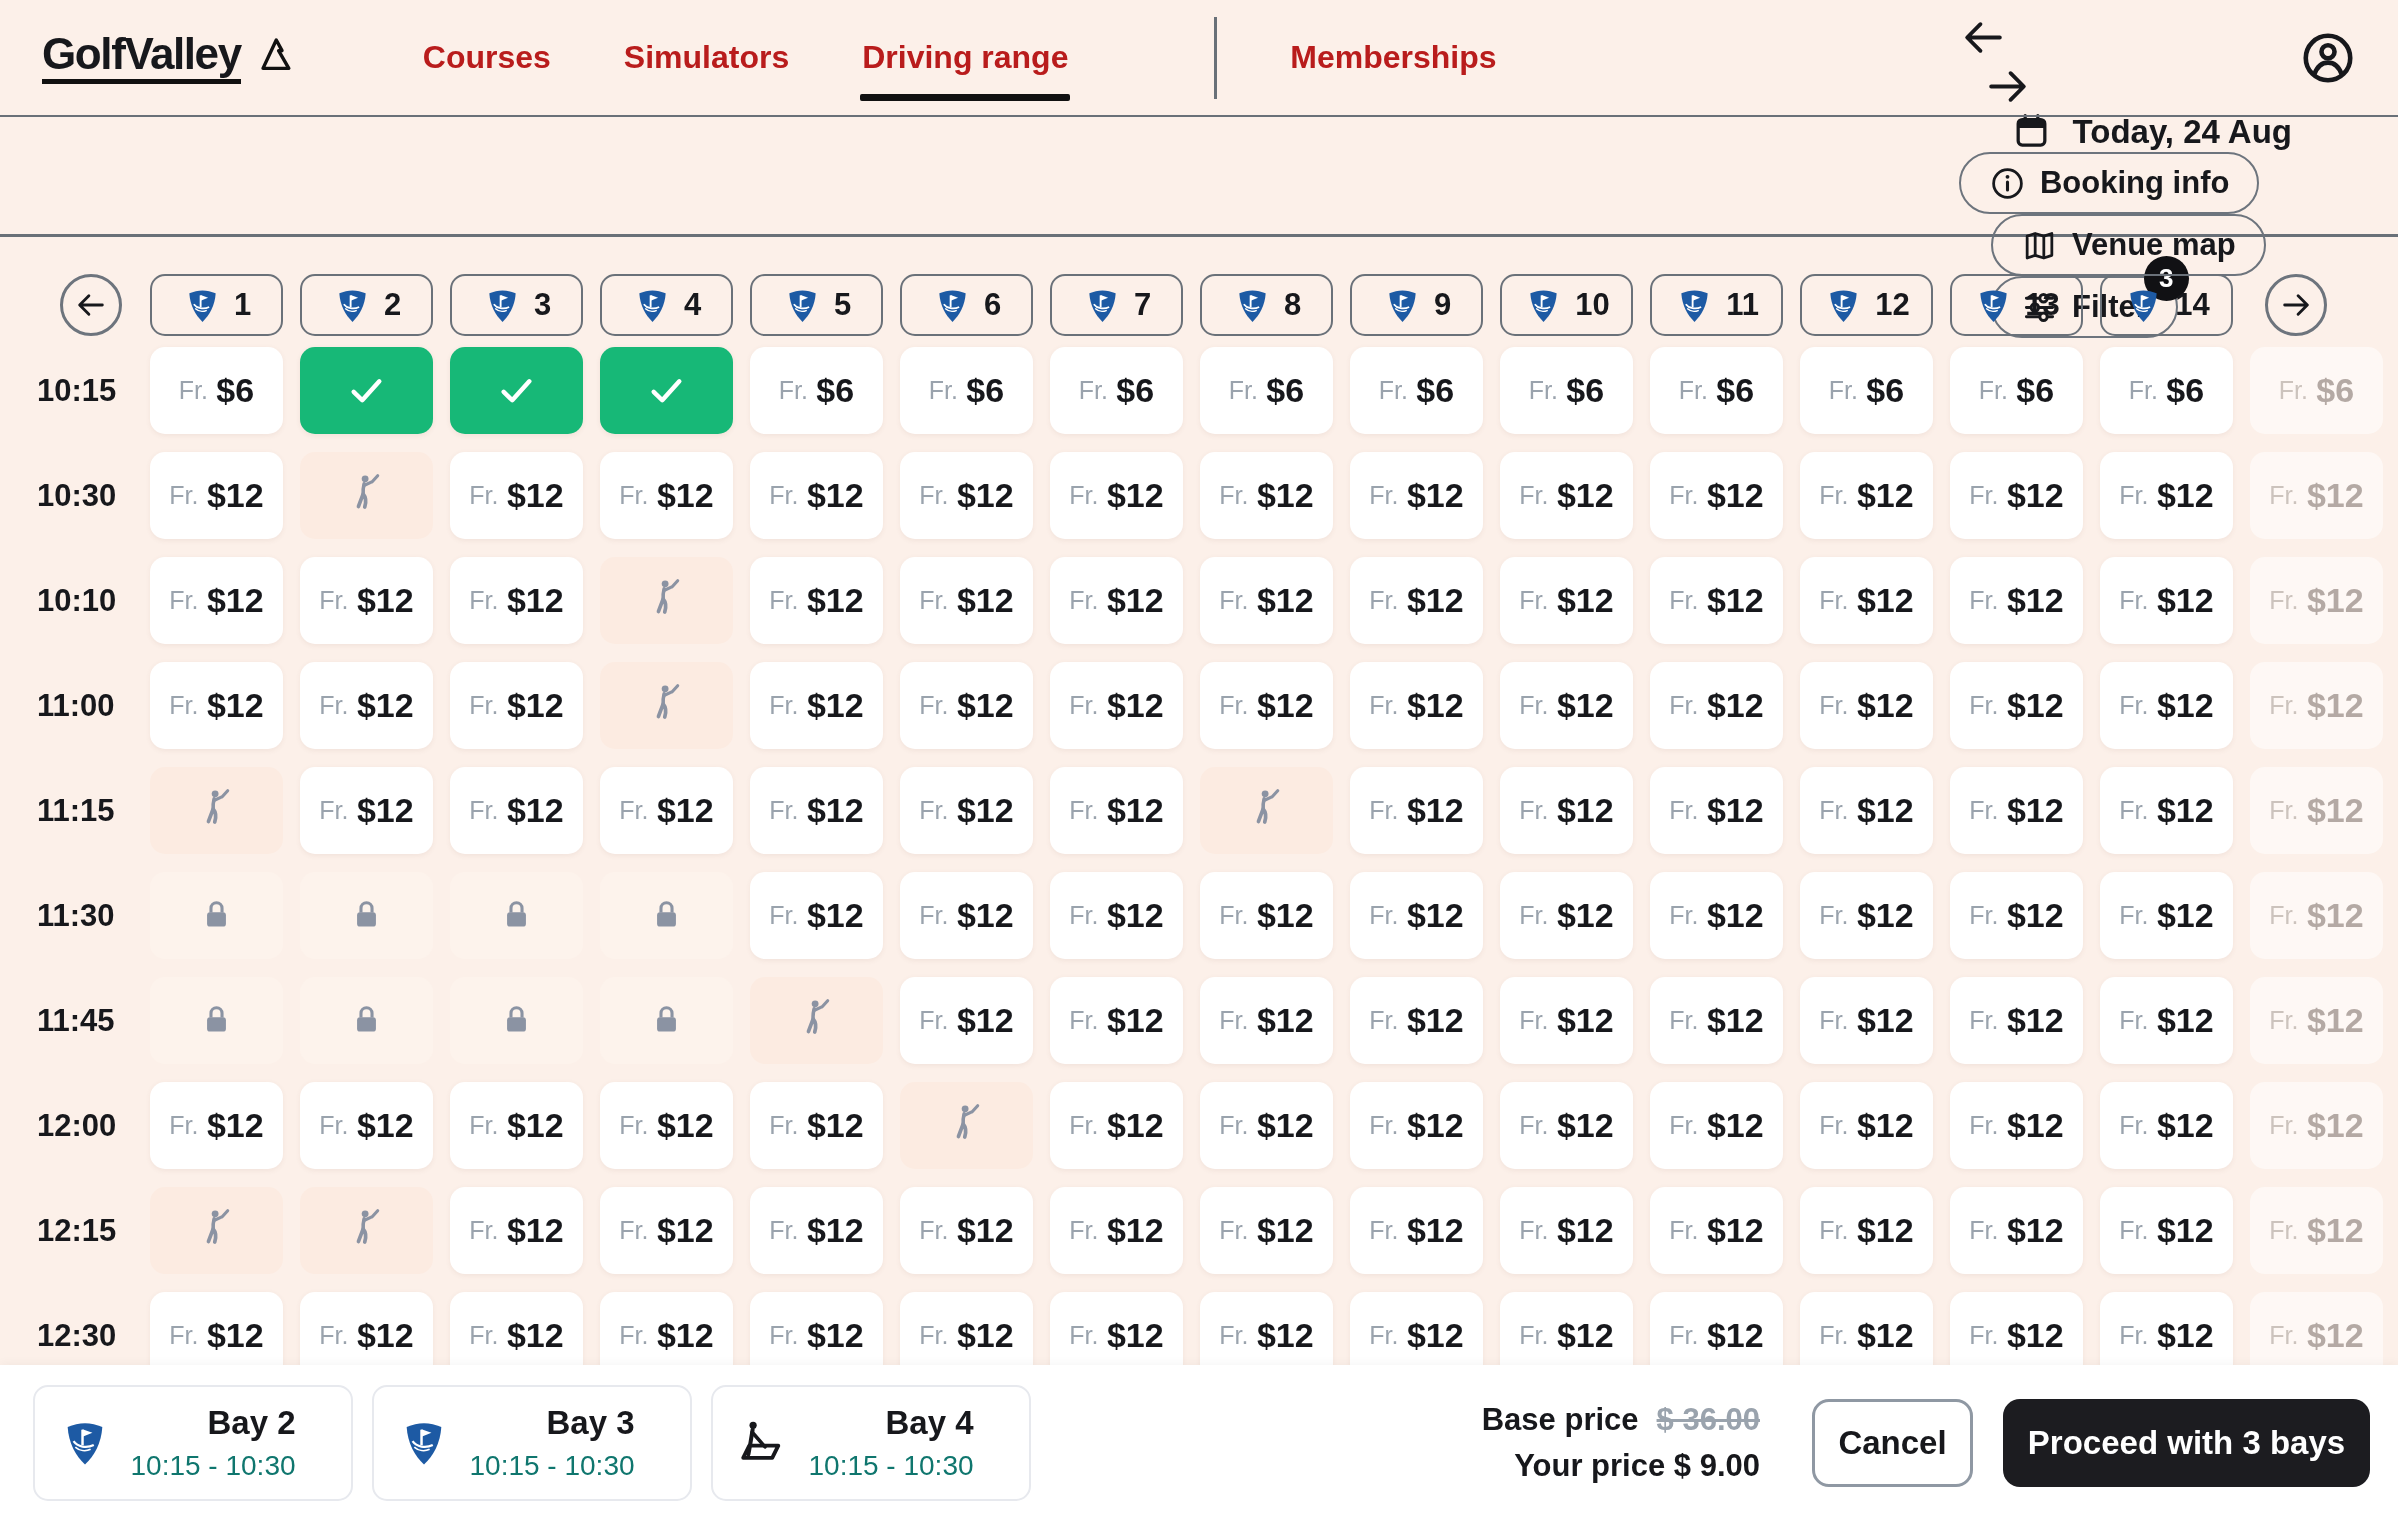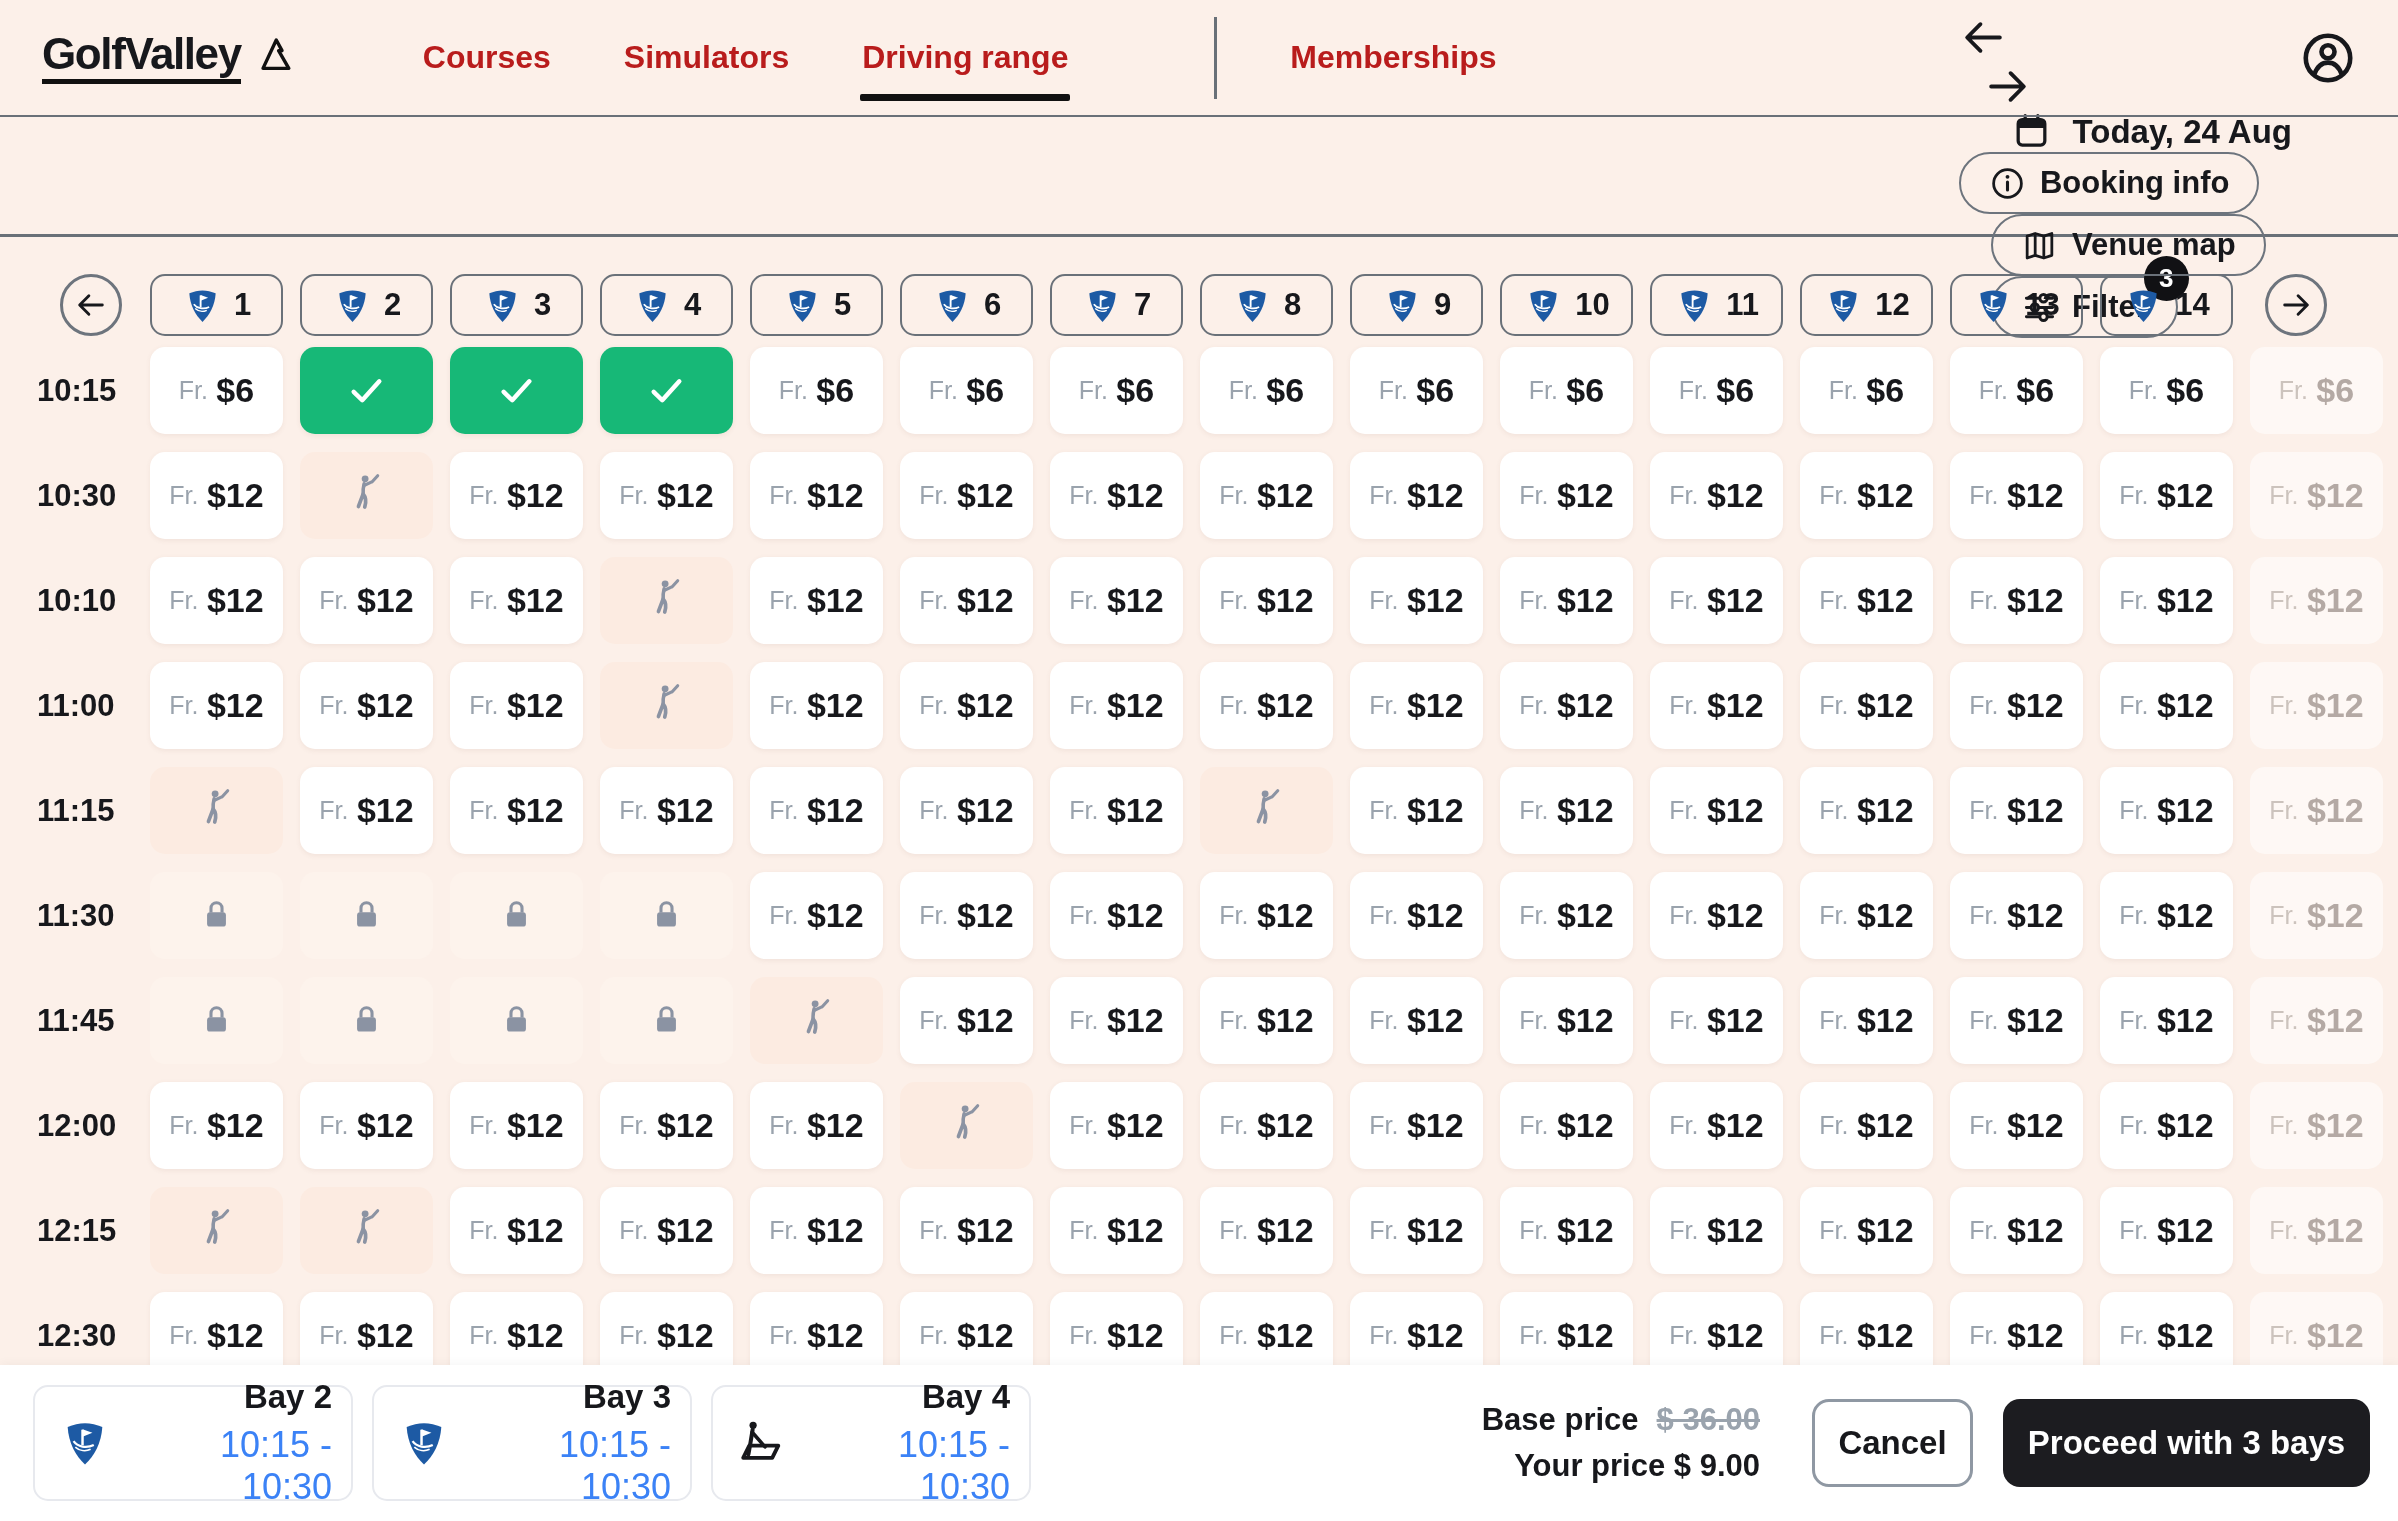--- a/index.html
+++ b/index.html
@@ -76,21 +76,21 @@
   .cell.ghost .amt { color:#b4a9a4; }
 
   
   .bottombar { position:absolute; left:0; bottom:0; width:2399px; height:156px; background:#fff;
     display:flex; align-items:center; padding:0 29px 0 33px; box-shadow:0 -1.9px 9.4px rgba(0,0,0,.04); }
   .sel-card { width:320px; height:116px; border:2.8px solid #e7e9ee; border-radius:15px;
     background:#fff; display:flex; align-items:center; gap:19px; padding:0 19px 0 22.5px;
     margin-right:19px;text-align:right; }
   .sel-card .icon { width:54px; height:58px; flex:0 0 54px; }
   .sel-title { font-size:33px; font-weight:700; margin-bottom:7.5px; }
-  .sel-time { font-size:36px; color:#3b82f6; }
+  .sel-time { font-size:28px; color:#0f766e; }
   .price-block { margin-left:auto; text-align:right; margin-right:52px; line-height:1.5; }
   .price-line { font-size:31px; font-weight:700; }
   .price-old { color:#9aa3ad; text-decoration:line-through; font-weight:700; margin-left:9.4px; }
   .btn-cancel { width:161px; height:88px; border:3.7px solid #8f98a3; border-radius:17px;
     background:#fff; font-size:33px; font-weight:700; color:#17181c; cursor:pointer;
     display:flex; align-items:center; justify-content:center; margin-right:30px;
     font-family:"Liberation Sans", sans-serif; }
   .btn-proceed { width:367px; height:88px; border:none; border-radius:17px; background:#1c1c20;
     color:#fff; font-size:33px; font-weight:700; cursor:pointer; display:flex;
     align-items:center; justify-content:center; font-family:"Liberation Sans", sans-serif; }

